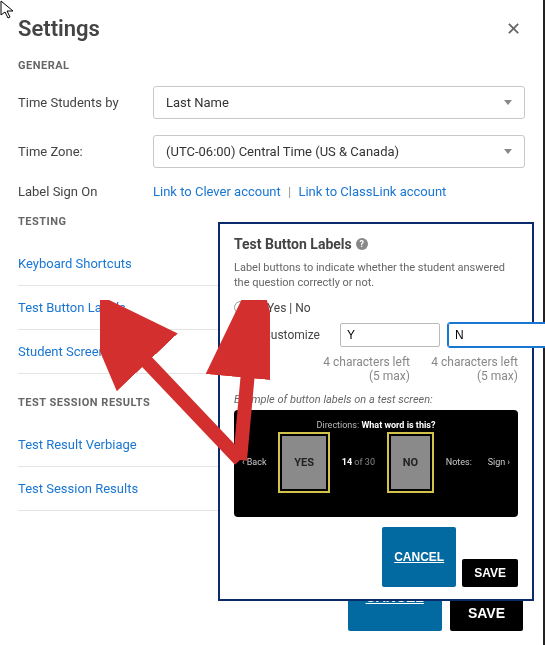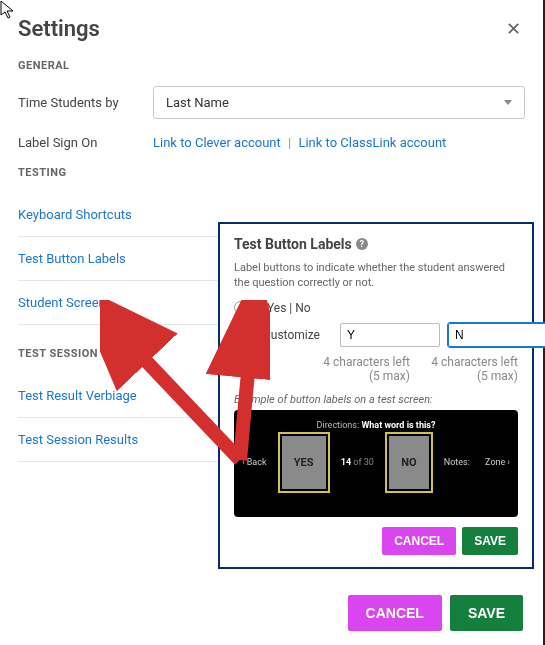--- a/index.html
+++ b/index.html
@@ -118,22 +118,22 @@
     padding: 20px 12px; text-align: center; font-size: 11px;
     outline: 2px solid #d4c34a; outline-offset: 2px;
   }
   .ex-count { color: #fff; font-size: 9px; }
   .ex-count .dim { color: #888; }
   .popup-actions { display: flex; justify-content: flex-end; gap: 6px; margin-top: 10px; }
   .btn {
     border: none; padding: 7px 12px; font-size: 12px; font-weight: 700;
     cursor: pointer; border-radius: 2px;
   }
-  .btn-cancel { background: #d946ef; color: #fff; }
-  .btn-save { background: #15803d; color: #fff; }
+  .btn-cancel { background: #0369a1; color: #fff; text-decoration: underline; }
+  .btn-save { background: #000000; color: #fff; margin-top: 32px; }
 
   .arrow {
     position: absolute;
     z-index: 80;
     pointer-events: none;
   }
 
   .footer {
     position: absolute;
     bottom: 0; left: 0; right: 2px;
@@ -159,20 +159,27 @@
   <div class="section-head">GENERAL</div>
 
   <div class="row">
     <div class="row-label">Time Students by</div>
     <div class="dropdown">
       <span>Last Name</span>
       <span class="caret"></span>
     </div>
   </div>
 
+  <div class="row">
+    <div class="row-label">Time Zone:</div>
+    <div class="dropdown">
+      <span>(UTC-06:00) Central Time (US &amp; Canada)</span>
+      <span class="caret"></span>
+    </div>
+  </div>
 
   <div class="row">
     <div class="row-label">Label Sign On</div>
     <div class="links">
       <span class="link">Link to Clever account</span>
       <span class="pipe">|</span>
       <span class="link">Link to ClassLink account</span>
     </div>
   </div>
 
@@ -221,21 +228,21 @@
       </div>
       <div class="ex-row">
         <div class="ex-nav">‹ <span>Back</span></div>
         <div class="ex-btn">YES</div>
         <div class="ex-count">
           <b>14</b>
           <span class="dim"> <span>of</span> <span>30</span></span>
         </div>
         <div class="ex-btn">NO</div>
         <div class="ex-nav">Notes:</div>
-        <div class="ex-nav"><span>Zone</span> ›</div>
+        <div class="ex-nav"><span>Sign</span> ›</div>
       </div>
     </div>
 
     <div class="popup-actions">
       <button class="btn btn-cancel">CANCEL</button>
       <button class="btn btn-save">SAVE</button>
     </div>
   </div>
 
   <svg class="arrow" style="left:100px; top:300px;" width="170" height="180">

